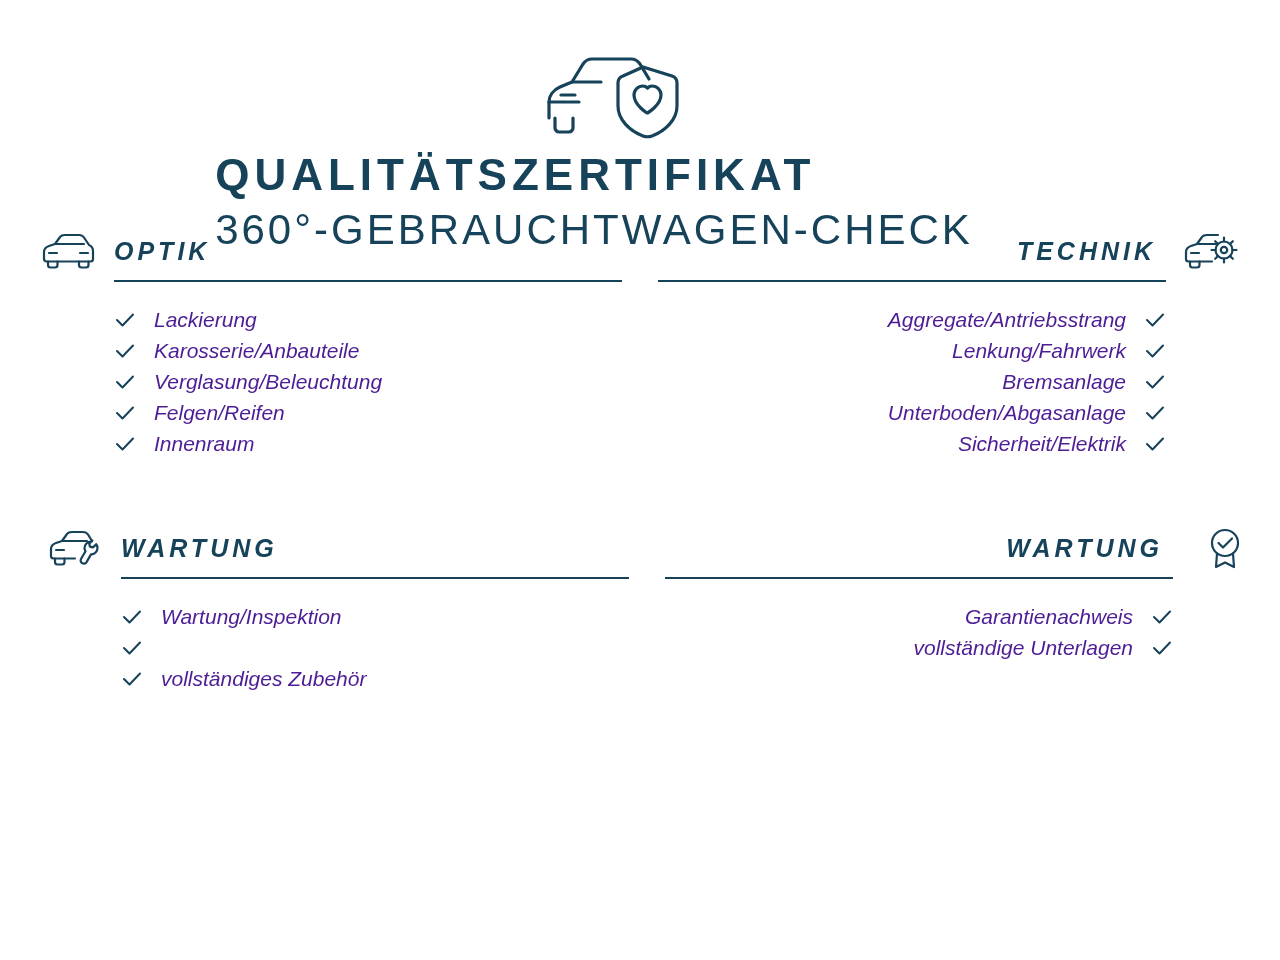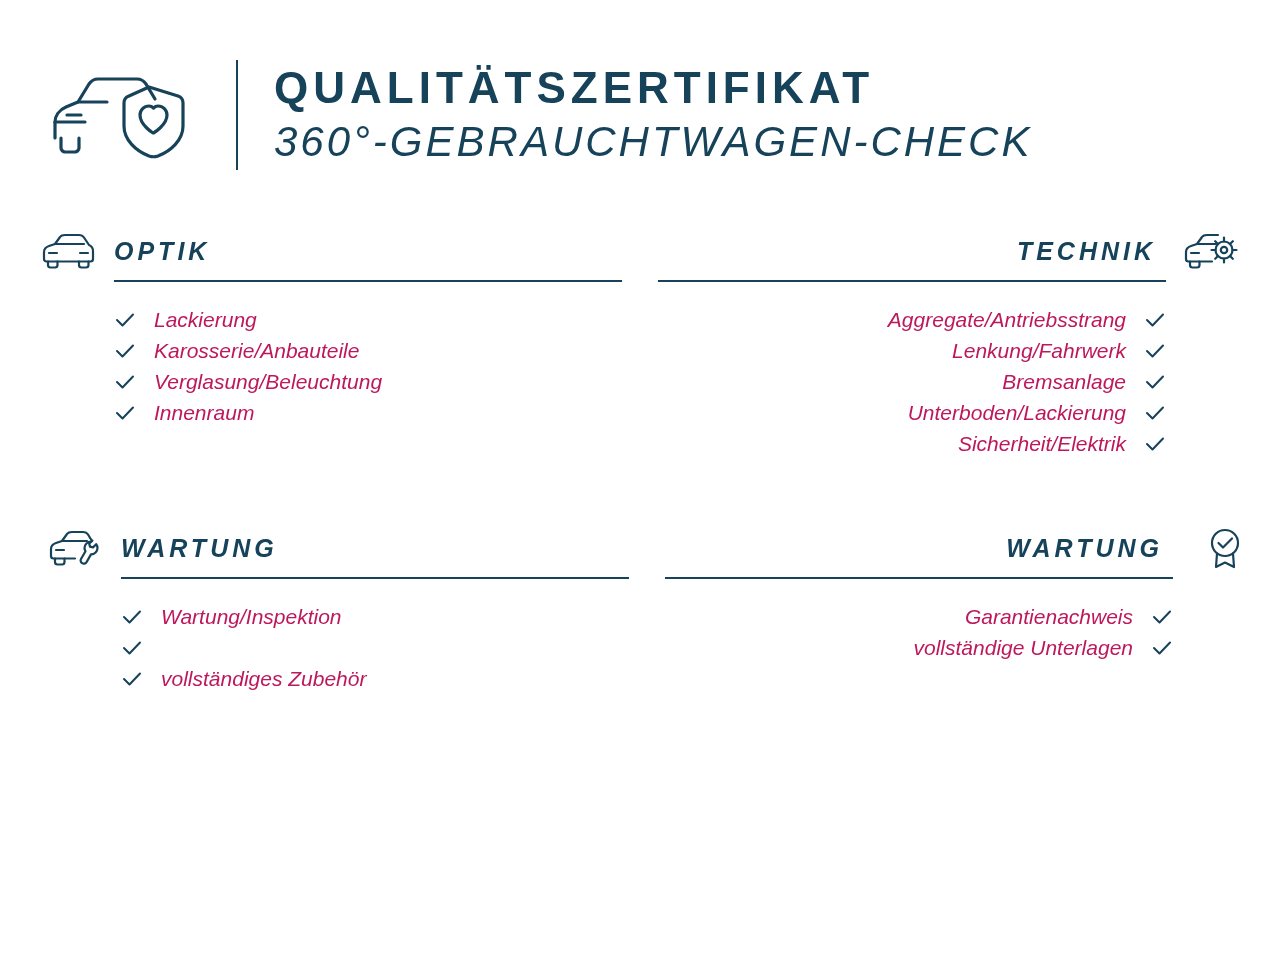--- a/index.html
+++ b/index.html
@@ -24,20 +24,21 @@
 
   
   .header {
     position: absolute;
     left: 0;
     top: 40px;
     width: 1188px;
     height: 150px;
     display: flex;
     align-items: center;
+    flex-direction: column;
   }
   .header-logo {
     width: 160px;
     margin-left: 40px;
     display: flex;
     align-items: center;
     justify-content: center;
   }
   .header-divider {
     width: 2px;
@@ -53,21 +54,20 @@
   }
   .title-main {
     font-size: 44px;
     font-weight: bold;
     letter-spacing: 5px;
     color: #16425a;
     line-height: 1.15;
   }
   .title-sub {
     font-size: 42px;
-    font-style: italic;
     font-weight: 300;
     letter-spacing: 3px;
     color: #16425a;
     line-height: 1.2;
     margin-top: 4px;
   }
 
   
   .sections {
     position: absolute;
@@ -126,21 +126,21 @@
     list-style: none;
     margin: 0;
     padding: 0;
     margin-top: 22px;
   }
   .items li {
     display: flex;
     align-items: center;
     font-size: 21px;
     line-height: 31px;
-    color: #be185d;
+    color: #4c1d95;
     height: 31px;
   }
   .col.left .items li { justify-content: flex-start; padding-left: 74px; }
   .col.right .items li { justify-content: flex-end; padding-right: 74px; }
 
   .check {
     width: 22px;
     height: 22px;
     flex: 0 0 22px;
     display: flex;
@@ -250,20 +250,28 @@
                 </svg>
             </span>
             <span>Verglasung/Beleuchtung</span>
           </li>
           <li>
             <span class="check">
               <svg width="20" height="16" viewBox="0 0 20 16" fill="none" stroke="#16425a" stroke-width="2" stroke-linecap="round" stroke-linejoin="round">
                   <path d="M2 8 L7.5 13.5 L18 2.5"></path>
                 </svg>
             </span>
+            <span>Felgen/Reifen</span>
+          </li>
+          <li>
+            <span class="check">
+              <svg width="20" height="16" viewBox="0 0 20 16" fill="none" stroke="#16425a" stroke-width="2" stroke-linecap="round" stroke-linejoin="round">
+                  <path d="M2 8 L7.5 13.5 L18 2.5"></path>
+                </svg>
+            </span>
             <span>Innenraum</span>
           </li>
         </ul>
       </div>
 
       <div class="col right">
         <div class="sec-head right">
           <span class="sec-title">TECHNIK</span>
           <span class="sec-icon right">
             <svg width="58" height="40" viewBox="0 0 58 40" fill="none" stroke="#16425a" stroke-width="2.2" stroke-linecap="round" stroke-linejoin="round">
@@ -298,21 +306,21 @@
           </li>
           <li>
             <span>Bremsanlage</span>
             <span class="check">
               <svg width="20" height="16" viewBox="0 0 20 16" fill="none" stroke="#16425a" stroke-width="2" stroke-linecap="round" stroke-linejoin="round">
                   <path d="M2 8 L7.5 13.5 L18 2.5"></path>
                 </svg>
             </span>
           </li>
           <li>
-            <span>Unterboden/Lackierung</span>
+            <span>Unterboden/Abgasanlage</span>
             <span class="check">
               <svg width="20" height="16" viewBox="0 0 20 16" fill="none" stroke="#16425a" stroke-width="2" stroke-linecap="round" stroke-linejoin="round">
                   <path d="M2 8 L7.5 13.5 L18 2.5"></path>
                 </svg>
             </span>
           </li>
           <li>
             <span>Sicherheit/Elektrik</span>
             <span class="check">
               <svg width="20" height="16" viewBox="0 0 20 16" fill="none" stroke="#16425a" stroke-width="2" stroke-linecap="round" stroke-linejoin="round">

